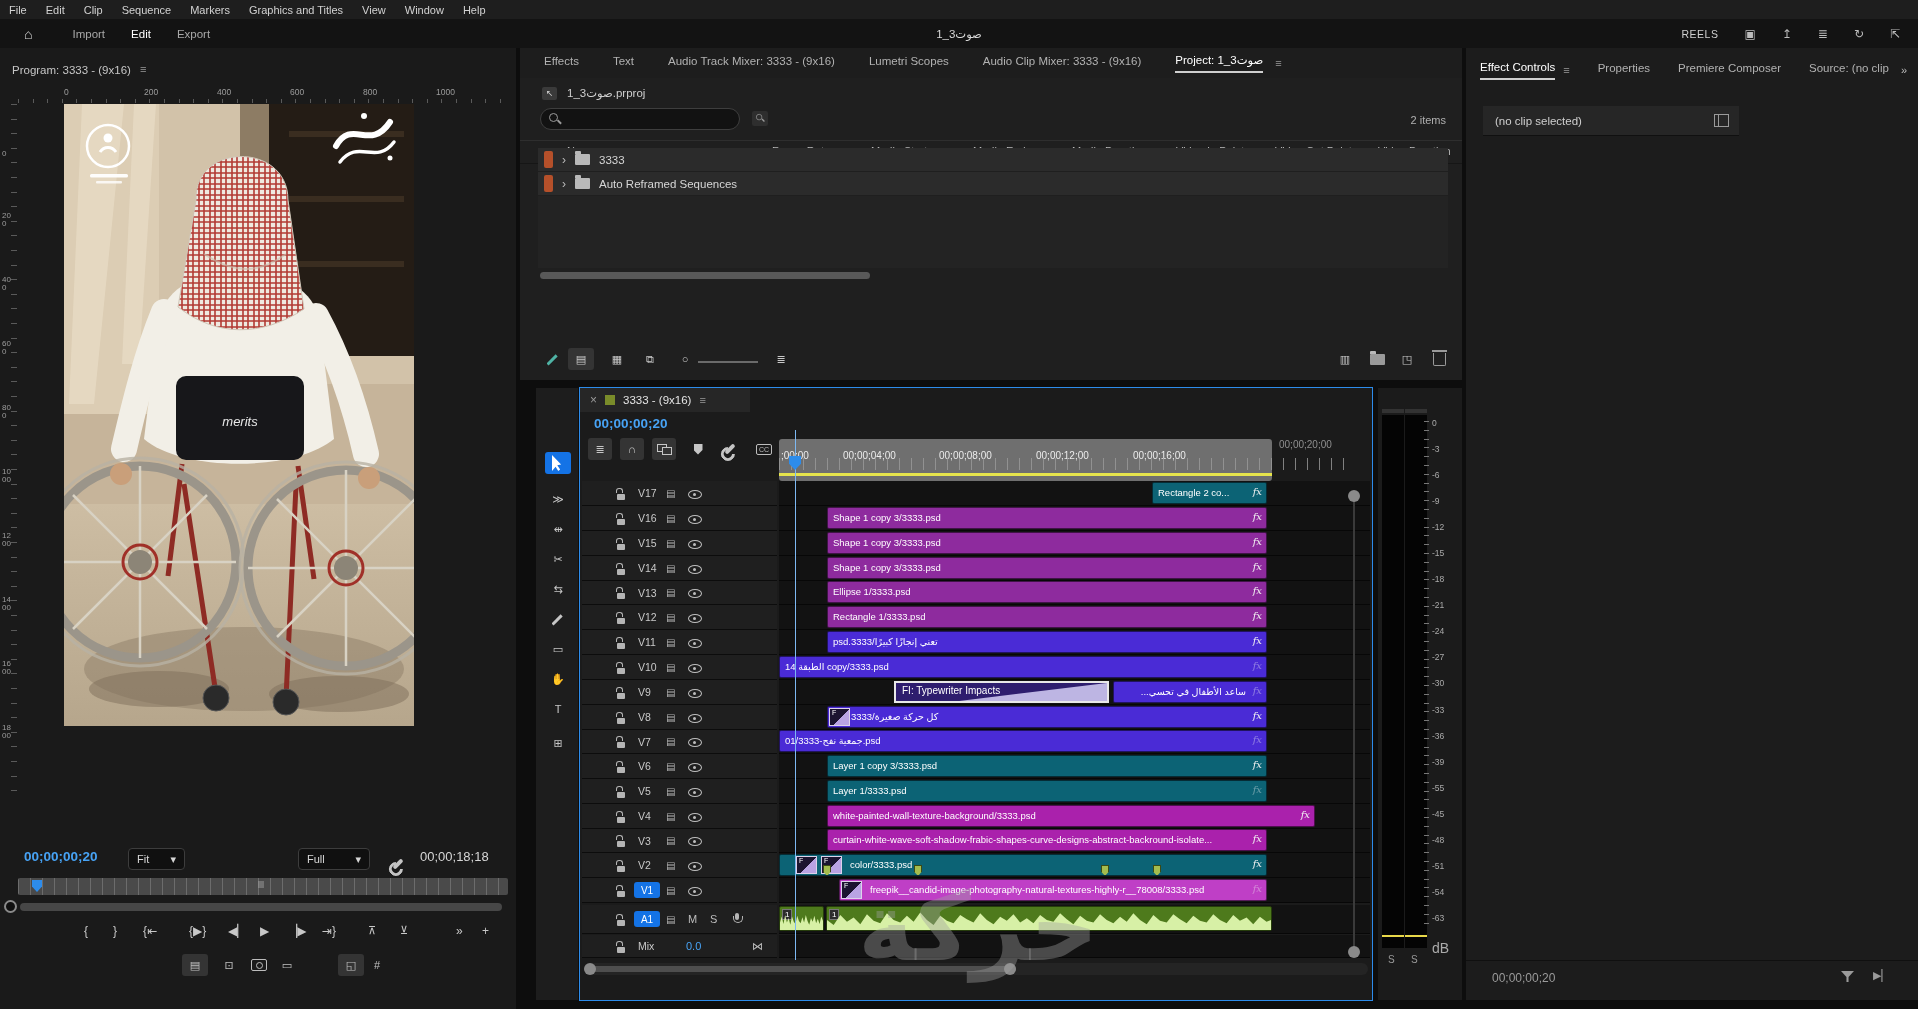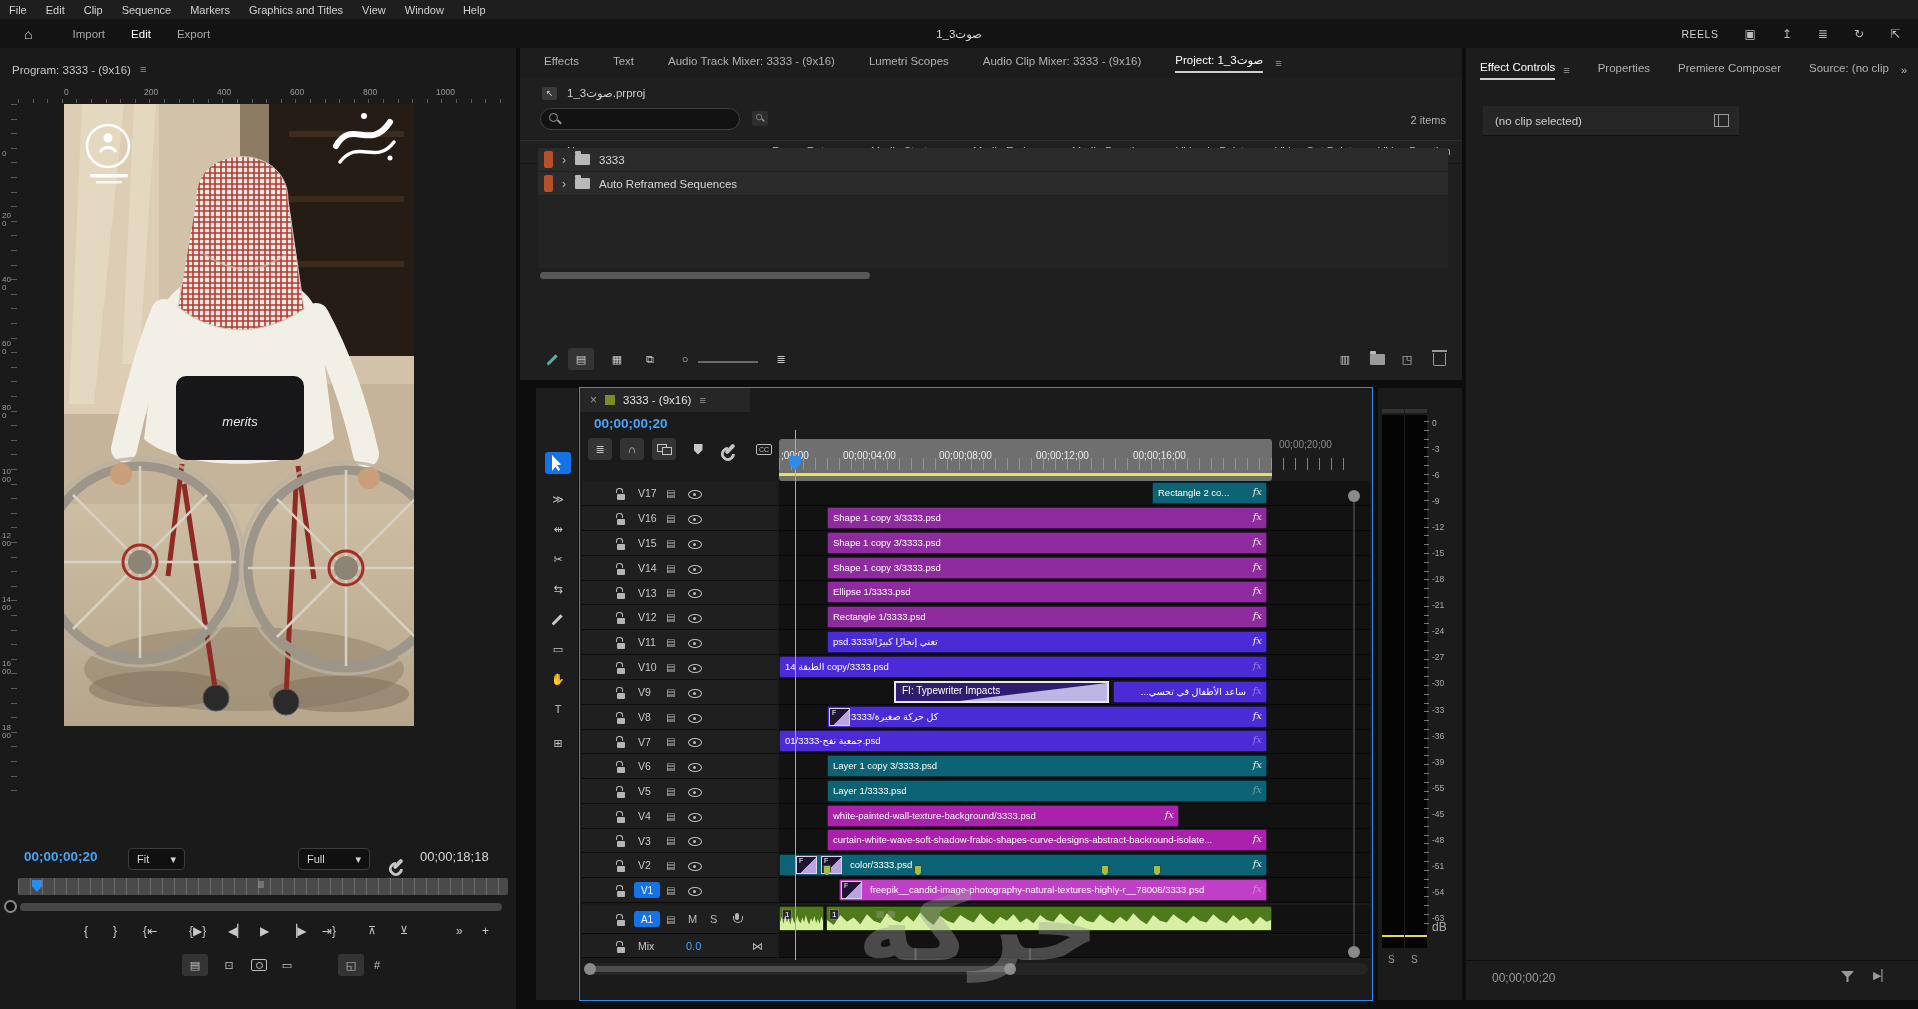--- a/index.html
+++ b/index.html
@@ -151,21 +151,21 @@
   .tl-circle{position:absolute;width:12px;height:12px;border-radius:50%;background:#8a8a8a;z-index:10;}
   .tl-hscroll{position:absolute;left:4px;top:575px;width:784px;height:12px;background:#242424;border-radius:6px;}
   .tl-hthumb{position:absolute;left:2px;top:3px;width:430px;height:6px;background:#4e4e4e;border-radius:3px;}
 
   
   .meters{position:absolute;left:1378px;top:388px;width:84px;height:612px;background:#1b1b1b;}
   .mcol{position:absolute;top:27px;width:22px;height:533px;background:#040404;}
   .mcap{position:absolute;top:21px;width:22px;height:4px;background:#333;}
   .mscale{position:absolute;left:54px;top:31px;height:503px;display:flex;flex-direction:column;justify-content:space-between;}
   .mscale span{font-size:8.5px;color:#ababab;line-height:8px;}
-  .munit{position:absolute;left:54px;top:532px;font-size:12px;color:#ababab;}
+  .munit{position:absolute;left:54px;top:552px;font-size:14px;color:#ababab;}
   .mticks{position:absolute;left:46px;top:33px;width:5px;height:505px;background:repeating-linear-gradient(#777 0 1px,transparent 1px 8.8px);}
   .myellow{position:absolute;top:547px;width:22px;height:2px;background:#e8d84a;}
   .msolo{position:absolute;top:566px;color:#9a9a9a;font-size:10px;}
 
   
   .rightp{position:absolute;left:1466px;top:48px;width:452px;height:952px;background:#1c1c1c;}
   .rtabs{position:absolute;left:0;top:7px;width:452px;height:30px;display:flex;align-items:center;gap:28px;padding-left:14px;box-sizing:border-box;}
   .rtabs .tab{color:#b2b2b2;font-size:11.5px;white-space:nowrap;padding-bottom:5px;}
   .rtabs .tab.active{color:#fff;border-bottom:2px solid #cfcfcf;}
   .rsub{position:absolute;left:17px;top:58px;width:256px;height:30px;background:#262626;border-bottom:1px solid #101010;display:flex;align-items:center;justify-content:space-between;padding:0 10px 0 12px;box-sizing:border-box;}
@@ -633,21 +633,21 @@
     <div class="clip c-purple" style="left:247px;top:169px;width:440px"><span>Shape 1 copy 3/3333.psd</span><span class="fx">fx</span></div>
     <div class="clip c-purple" style="left:247px;top:193px;width:440px"><span>Ellipse 1/3333.psd</span><span class="fx">fx</span></div>
     <div class="clip c-purple" style="left:247px;top:218px;width:440px"><span>Rectangle 1/3333.psd</span><span class="fx">fx</span></div>
     <div class="clip c-indigo" style="left:247px;top:243px;width:440px"><span dir="rtl">تعني إنجازًا كبيرًا/3333.psd</span><span class="fx">fx</span></div>
     <div class="clip c-indigo" style="left:199px;top:268px;width:488px"><span>الطبقة 14 copy/3333.psd</span><span class="fx dim">fx</span></div>
     <div class="clip c-indigo" style="left:533px;top:293px;width:154px;text-align:right;padding-right:20px"><span dir="rtl">ساعد الأطفال في تحسي...</span><span class="fx dim">fx</span></div>
     <div class="clip c-indigo" style="left:247px;top:318px;width:440px;"><span class="thumb" style="left:1px">F</span><span dir="rtl">كل حركة صغيرة/3333.psd</span><span class="fx">fx</span></div>
     <div class="clip c-indigo" style="left:199px;top:342px;width:488px"><span>جمعية نفح-01/3333.psd</span><span class="fx dim">fx</span></div>
     <div class="clip c-teal" style="left:247px;top:367px;width:440px"><span>Layer 1 copy 3/3333.psd</span><span class="fx">fx</span></div>
     <div class="clip c-teal" style="left:247px;top:392px;width:440px"><span>Layer 1/3333.psd</span><span class="fx dim">fx</span></div>
-    <div class="clip c-magenta" style="left:247px;top:417px;width:352px"><span>white-painted-wall-texture-background/3333.psd</span><span class="fx">fx</span></div>
+    <div class="clip c-magenta" style="left:247px;top:417px;width:488px"><span>white-painted-wall-texture-background/3333.psd</span><span class="fx">fx</span></div>
     <div class="clip c-magenta" style="left:247px;top:441px;width:440px"><span>curtain-white-wave-soft-shadow-frabic-shapes-curve-designs-abstract-backround-isolate...</span><span class="fx">fx</span></div>
     <div class="clip c-teal" style="left:199px;top:466px;width:488px;padding-left:70px">
       <span class="thumb" style="left:16px">F</span>
       <span class="thumb" style="left:41px">F</span>
       <span>color/3333.psd</span>
       <span class="fx">fx</span>
       <span class="pinmark" style="left:43px;bottom:-1px"></span>
       <span class="pinmark" style="left:134px;bottom:-1px"></span>
       <span class="pinmark" style="left:321px;bottom:-1px"></span>
       <span class="pinmark" style="left:373px;bottom:-1px"></span>

